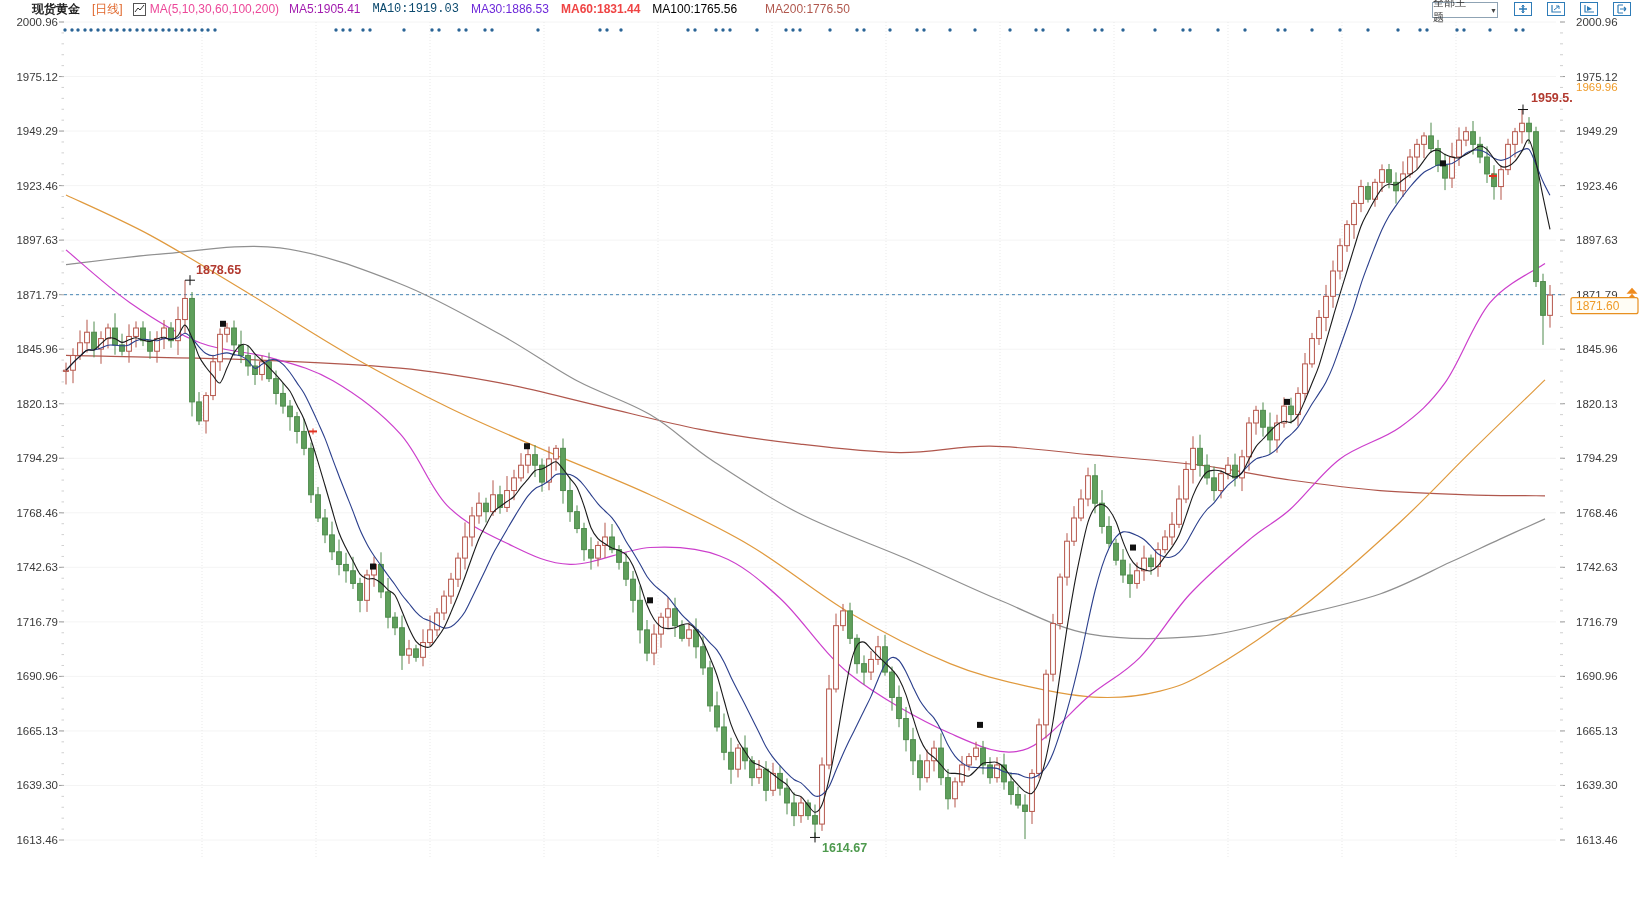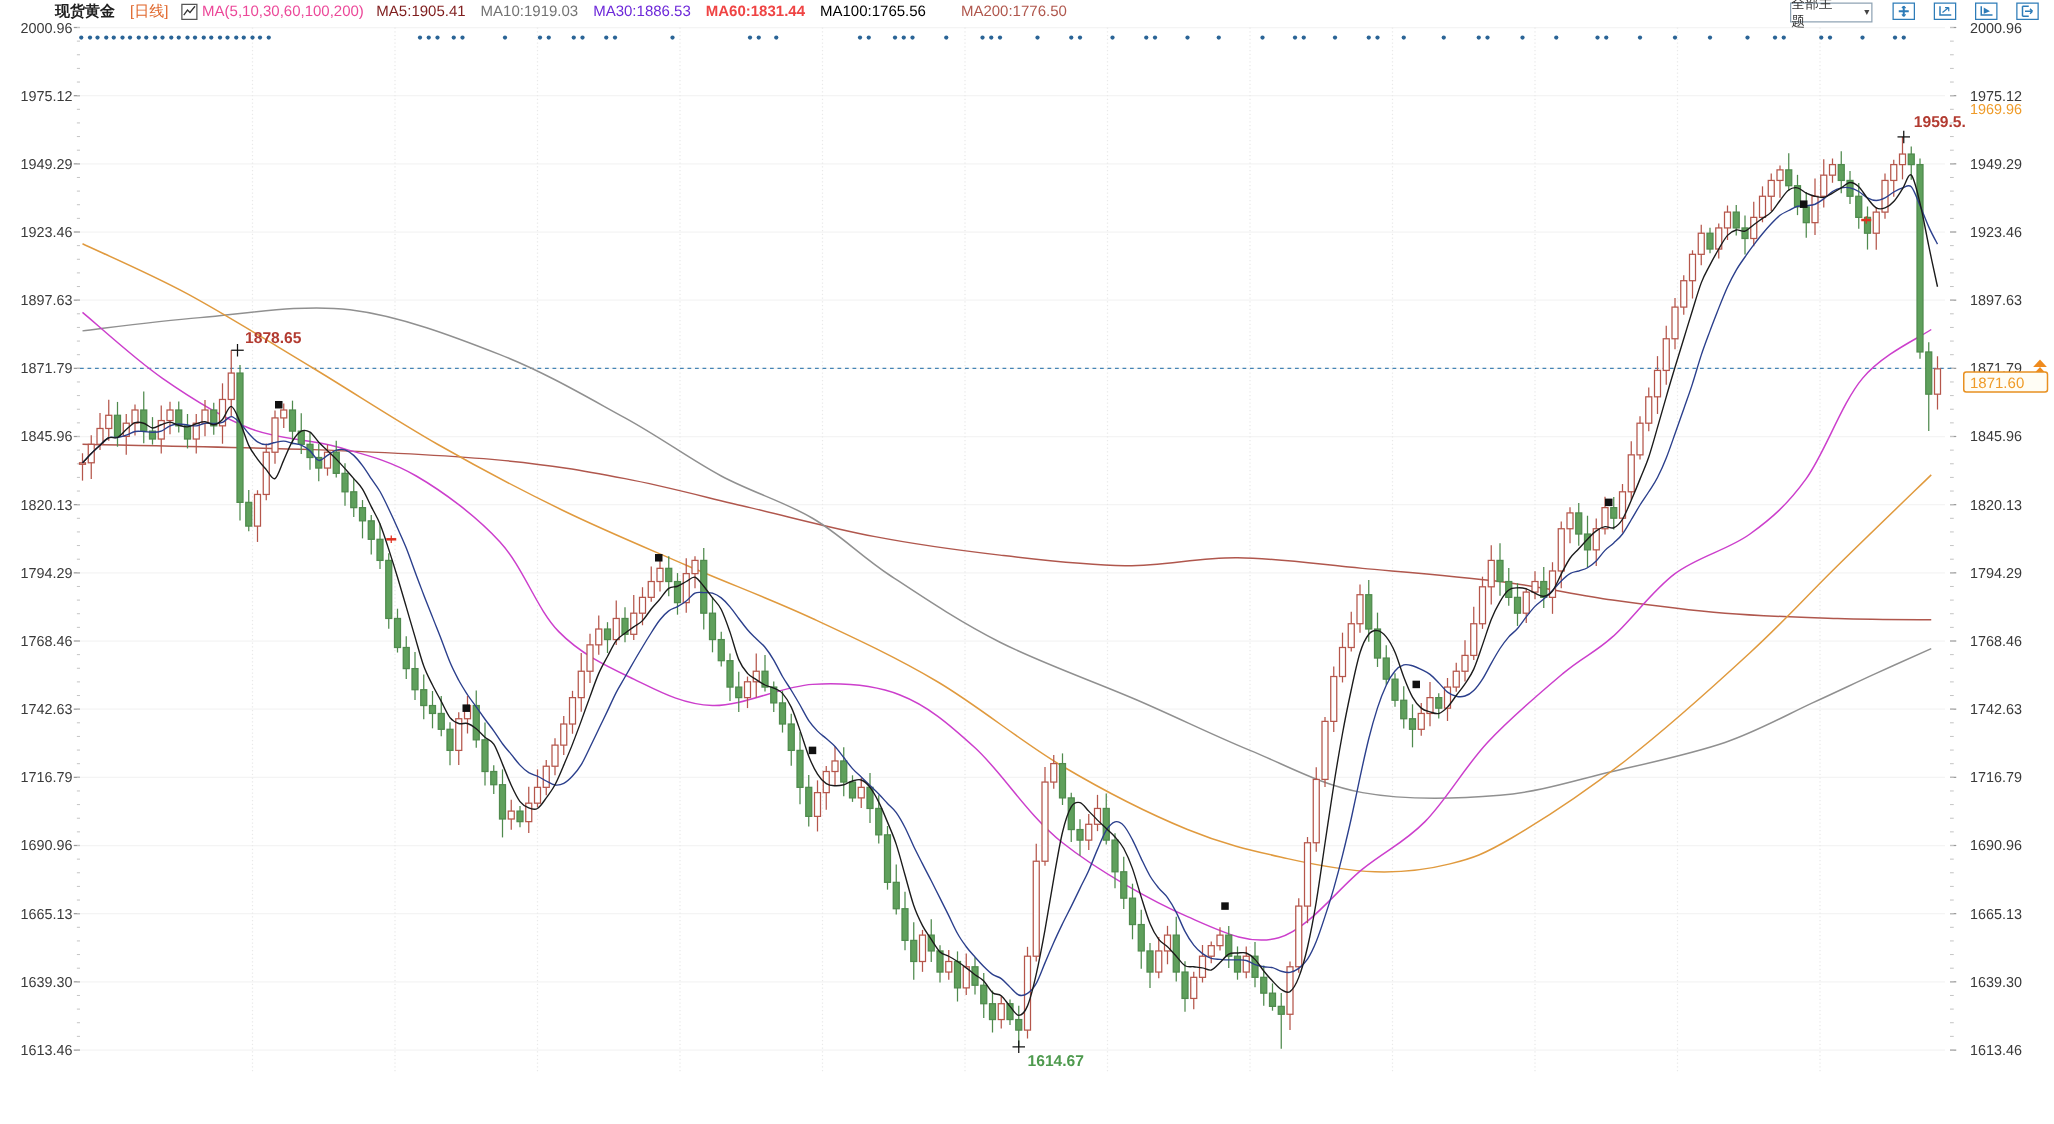--- a/index.html
+++ b/index.html
@@ -1,18 +1,18 @@
 <!DOCTYPE html>
 <html><head>
 <meta charset="utf-8">
 <style>
   html,body{margin:0;padding:0;background:#fff;}
   .stage{position:relative;width:1643px;height:899px;background:#fff;overflow:hidden;
          font-family:"Liberation Sans", sans-serif;}
-  .hdr{position:absolute;left:44px;top:1px;height:16px;display:flex;align-items:center;
+  .hdr{position:absolute;left:32px;top:1px;height:16px;display:flex;align-items:center;
        font-size:12px;white-space:nowrap;z-index:5;}
   .hdr .sym{font-weight:bold;color:#222;}
   .hdr .per{color:#e0662a;margin-left:12px;}
   .hdr .chip{display:inline-block;width:11px;height:11px;border:1px solid #555;margin:0 4px 0 10px;position:relative;}
   .hdr .chip svg{position:absolute;left:0;top:0;}
   .hdr .mas{color:#ec4899;margin-right:10px;}
   .hdr .lg{margin-right:12px;}
   .dd{position:absolute;left:1432px;top:2px;width:64px;height:14px;border:1px solid #8fa3b4;
       font-size:11px;color:#333;display:flex;align-items:center;justify-content:center;gap:17px;
       cursor:pointer;z-index:5;background:#fff;}
@@ -28,22 +28,22 @@
 
   <div class="hdr">
     <span class="sym">现货黄金</span>
     <span class="per">[日线]</span>
     <span class="chip">
       <svg width="11" height="11" viewBox="0 0 11 11">
           <path d="M1,8 L4,4 L6,6 L10,1" stroke="#333" fill="none" stroke-width="1"></path>
         </svg>
     </span>
     <span class="mas">MA(5,10,30,60,100,200)</span>
-    <span class="lg" style="color: #7f1d1d;">MA5:1905.41</span>
-    <span class="lg" style="color: #737373;">MA10:1919.03</span>
+    <span class="lg" style="color: #a21caf;">MA5:1905.41</span>
+    <span class="lg" style="color: #0c4a6e; font-family: Liberation Mono, monospace;">MA10:1919.03</span>
     <span class="lg" style="color: #6d28d9;">MA30:1886.53</span>
     <span class="lg" style="color: #ef4444; font-weight: bold;">MA60:1831.44</span>
     <span class="lg" style="color: #000000;">MA100:1765.56</span>
     <span class="lg" style="color: rgb(176, 87, 77); margin-left: 16px;">MA200:1776.50</span>
   </div>
 
   <div class="dd">
     <span>全部主题</span>
     <span class="caret">▼</span>
   </div>

